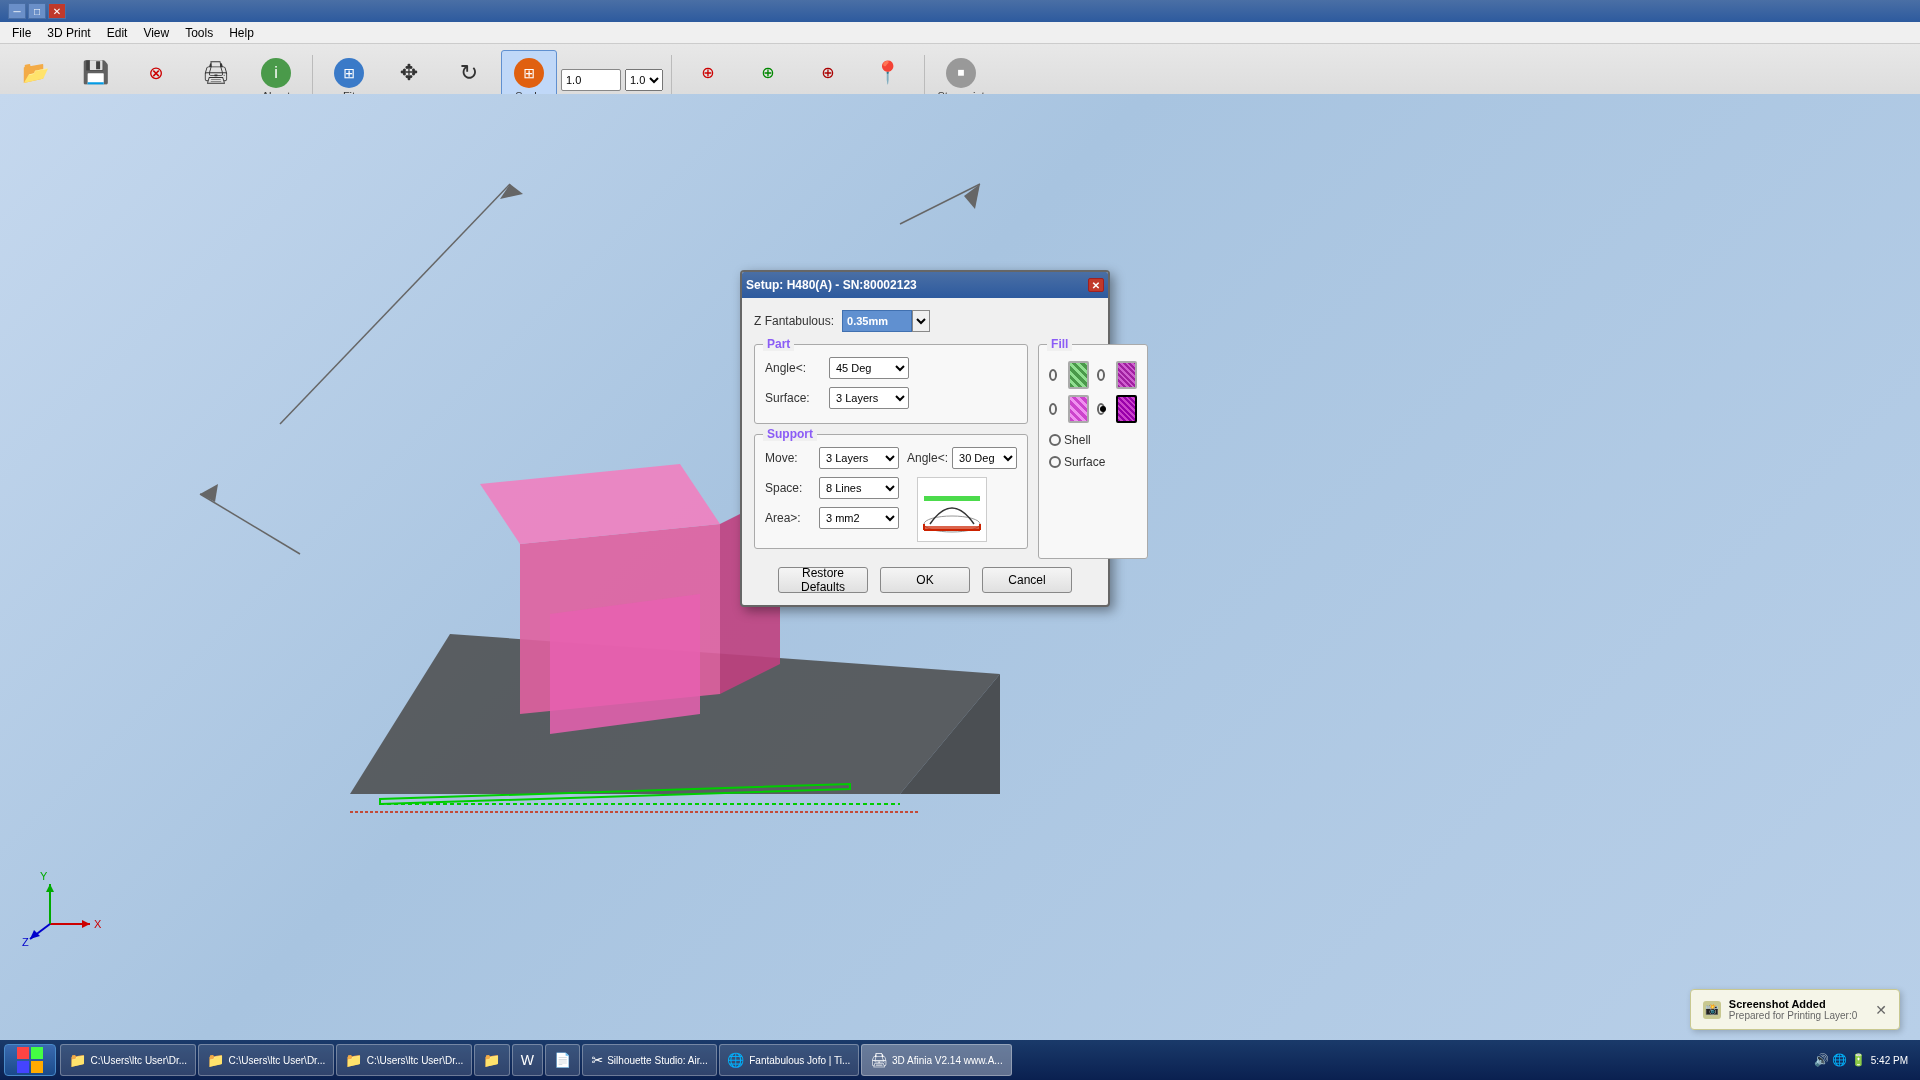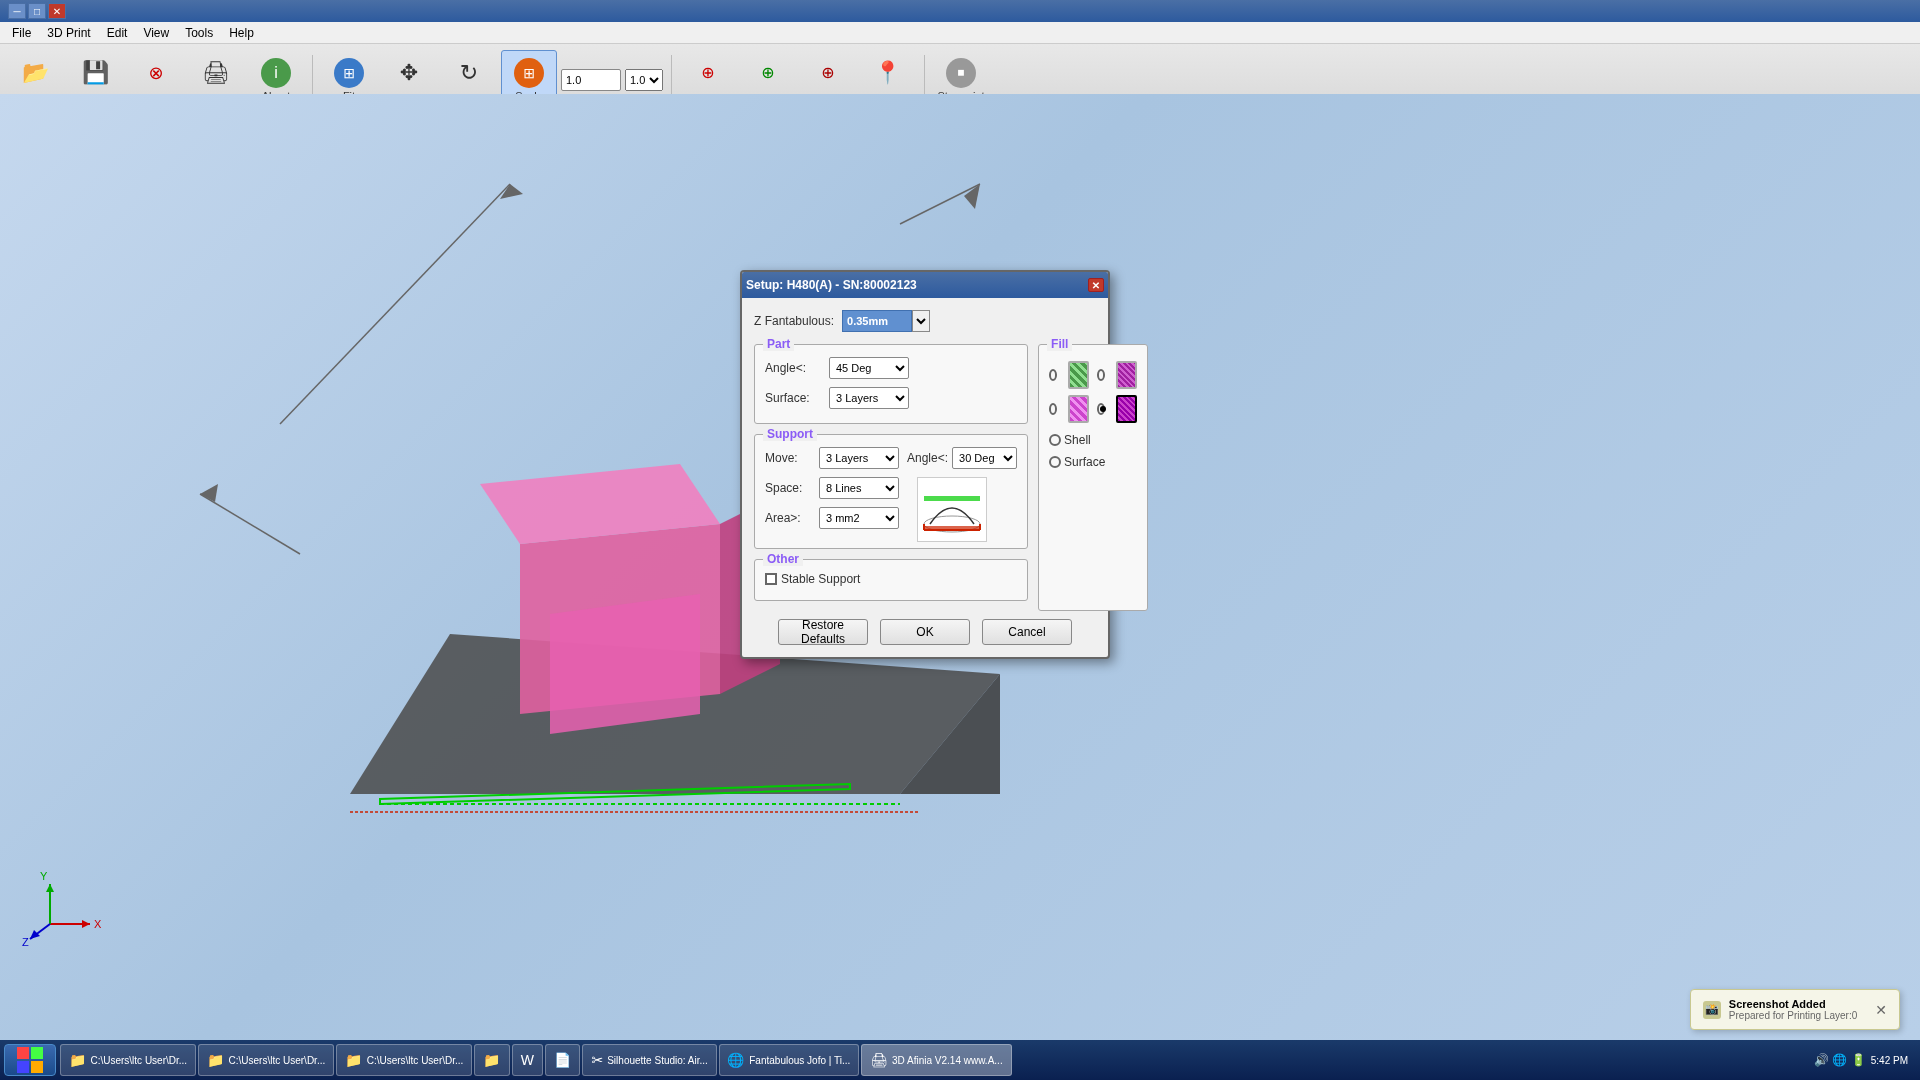--- a/index.html
+++ b/index.html
@@ -570,27 +570,20 @@
 
                   <rect x="2" y="14" width="56" height="5" fill="#00cc00" opacity="0.7"></rect>
 
                   <rect x="2" y="44" width="56" height="4" fill="#cc2200" opacity="0.7"></rect>
                 </svg>
               </div>
             </div>
           </div>
         </div>
 
-        <div class="group-box">
-          <span class="group-box-title">Other</span>
-          <div class="dialog-row" style="margin-top:4px;">
-            <span class="checkbox"></span>
-            <span class="dialog-label">Stable Support</span>
-          </div>
-        </div>
 
       </div>
 
       <div style="width:110px;">
         <div class="group-box" style="height:100%;">
           <span class="group-box-title">Fill</span>
 
           <div class="fill-option-row" style="margin-top:8px;">
             <span class="radio-btn"></span>
             <div class="fill-img fill-sparse"></div>

